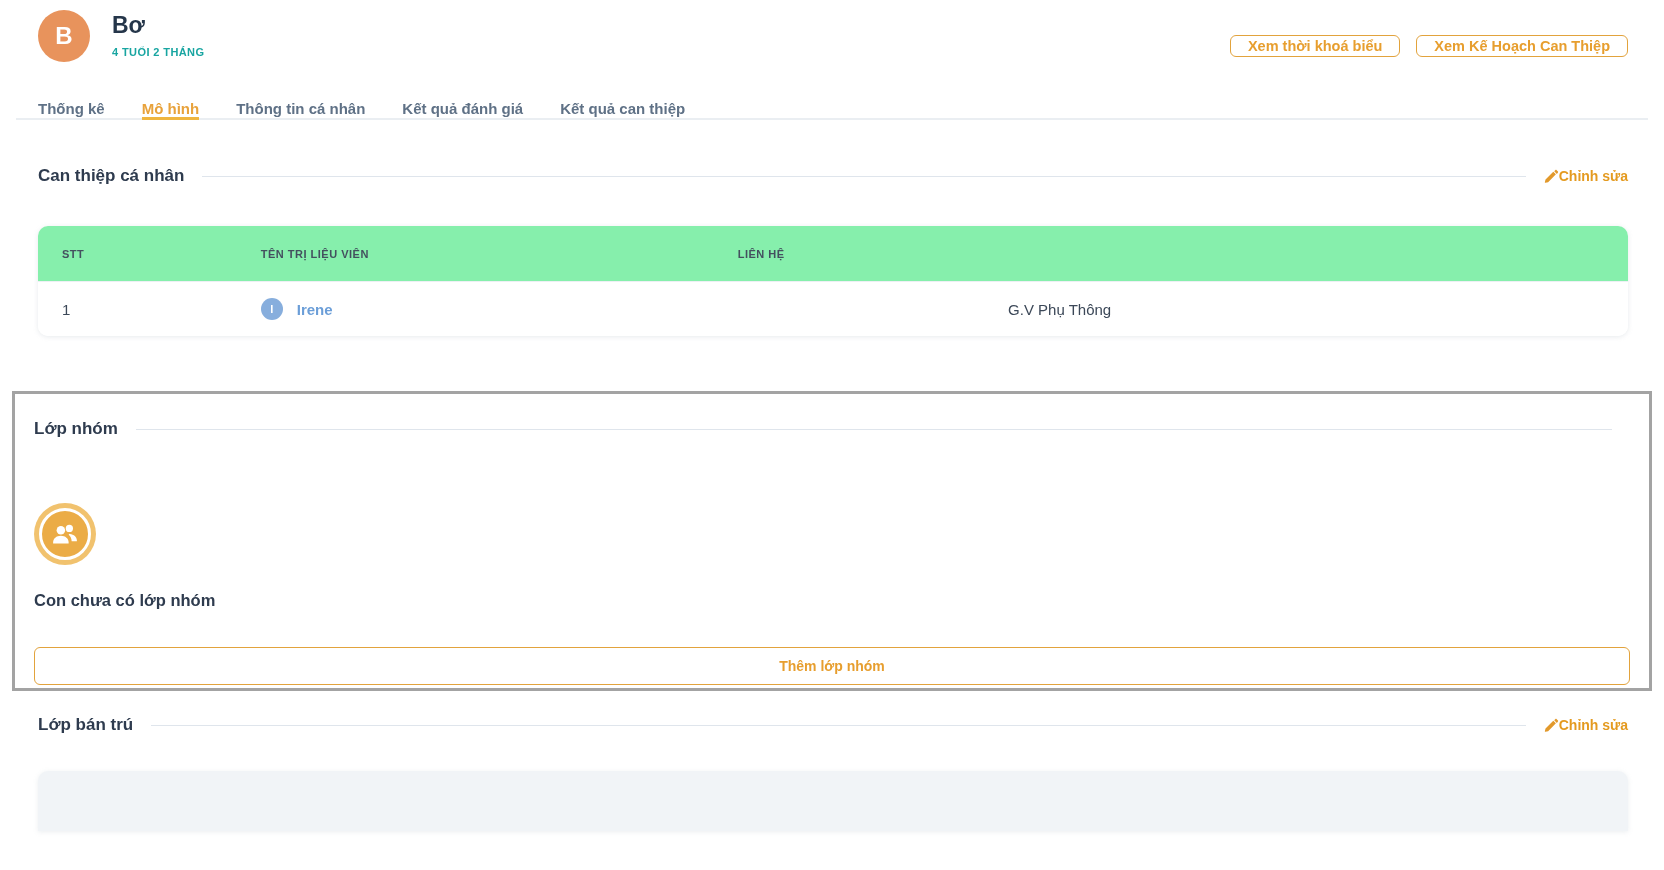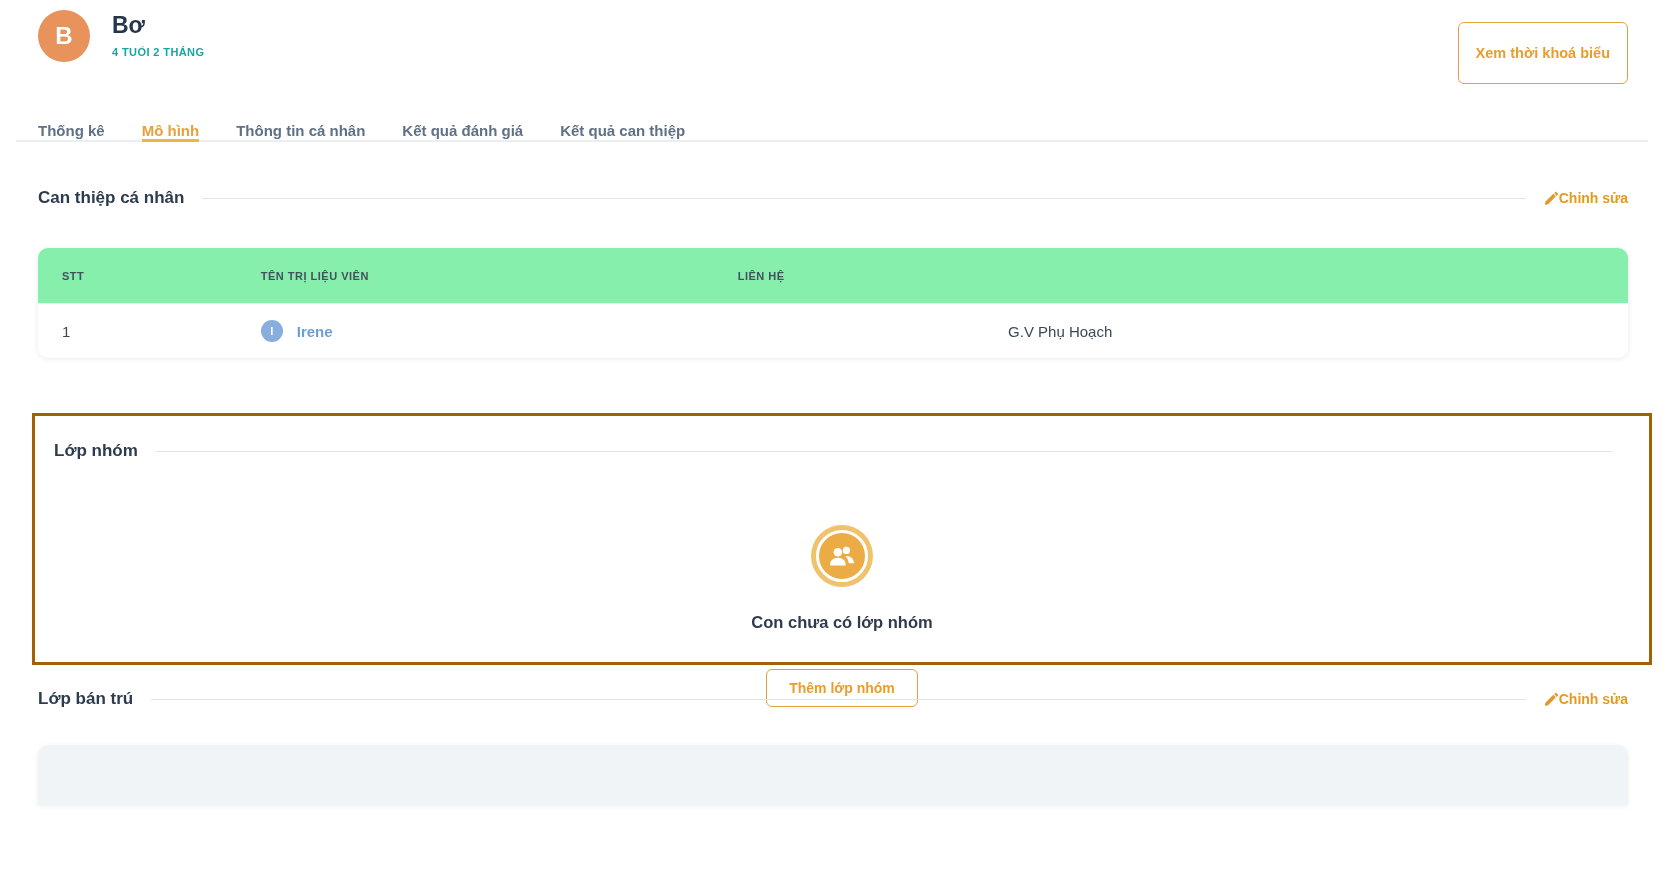--- a/index.html
+++ b/index.html
@@ -22,21 +22,21 @@
     display: flex; align-items: center; justify-content: center;
     flex: none;
   }
   .student-name { font-size: 23px; font-weight: bold; color: #25364A; margin-top: 2px; }
   .student-age { font-size: 11px; font-weight: bold; color: #18A5A1; letter-spacing: .4px; margin-top: 7px; }
   .header-actions { display: flex; gap: 16px; margin-top: 12px; }
   .btn-outline {
     background: #fff; border: 1px solid #E2A33D; color: #E79E2E;
     font-family: "Liberation Sans", sans-serif;
     font-weight: bold; font-size: 14.5px;
-    padding: 22px 17px; border-radius: 6px; cursor: pointer; white-space: nowrap;
+    padding: 2px 17px; border-radius: 6px; cursor: pointer; white-space: nowrap; margin-top: 13px;
   }
 
   
   .tabs { display: flex; gap: 37px; margin: 38px 16px 0; padding-left: 22px; border-bottom: 2px solid #EAEEF2; }
   .tab {
     font-size: 15px; font-weight: bold; color: #5F7186;
     cursor: pointer;
     border-bottom: 3px solid transparent; margin-bottom: -2px; white-space: nowrap;
   }
   .tab.active { color: #E8A23B; border-bottom-color: #EFB53E; }
@@ -60,26 +60,26 @@
   .name-cell { display: flex; align-items: center; gap: 14px; }
   .mini-avatar {
     width: 22px; height: 22px; border-radius: 50%;
     background: #87AEDD; color: #fff; font-size: 11px; font-weight: bold;
     display: flex; align-items: center; justify-content: center; flex: none;
   }
   .therapist-link { color: #6B9ED8; font-weight: bold; font-size: 15px; cursor: pointer; text-decoration: none; }
 
   
   .group-class {
-    margin: 55px 12px 0 32px;
-    border: 3px solid #a16207;
-    height: 252px;
+    margin: 55px 12px 0 12px;
+    border: 3px solid #a3a3a3;
+    height: 300px;
     padding: 25px 19px 0 19px;
   }
-  .empty { display: flex; flex-direction: column; align-items: center; }
+  .empty { display: flex; flex-direction: column; }
   .empty-icon {
     margin-top: 64px;
     width: 62px; height: 62px; border-radius: 50%;
     background: #F1C26E;
     display: flex; align-items: center; justify-content: center;
   }
   .empty-icon-inner {
     width: 52px; height: 52px; border-radius: 50%;
     background: #EBAC46; border: 3px solid #ffffff;
     display: flex; align-items: center; justify-content: center;
@@ -110,20 +110,21 @@
       <div class="avatar">
         <span>B</span>
       </div>
       <div class="student-meta">
         <div class="student-name">Bơ</div>
         <div class="student-age">4 TUỔI 2 THÁNG</div>
       </div>
     </div>
     <div class="header-actions">
       <button class="btn-outline">Xem thời khoá biểu</button>
+      <button class="btn-outline">Xem Kế Hoạch Can Thiệp</button>
     </div>
   </div>
 
   <div class="tabs">
     <div class="tab">Thống kê</div>
     <div class="tab active">Mô hình</div>
     <div class="tab">Thông tin cá nhân</div>
     <div class="tab">Kết quả đánh giá</div>
     <div class="tab">Kết quả can thiệp</div>
   </div>
@@ -150,21 +151,21 @@
       </div>
       <div class="trow">
         <div class="td">1</div>
         <div class="td name-cell">
           <span class="mini-avatar">
             <span>I</span>
           </span>
           <a class="therapist-link">Irene</a>
         </div>
         <div class="td"></div>
-        <div class="td">G.V Phụ Hoạch</div>
+        <div class="td">G.V Phụ Thông</div>
       </div>
     </div>
   </div>
 
   <div class="group-class">
     <div class="section-head">
       <h2 class="section-title">Lớp nhóm</h2>
       <div class="rule"></div>
     </div>
     <div class="empty">

